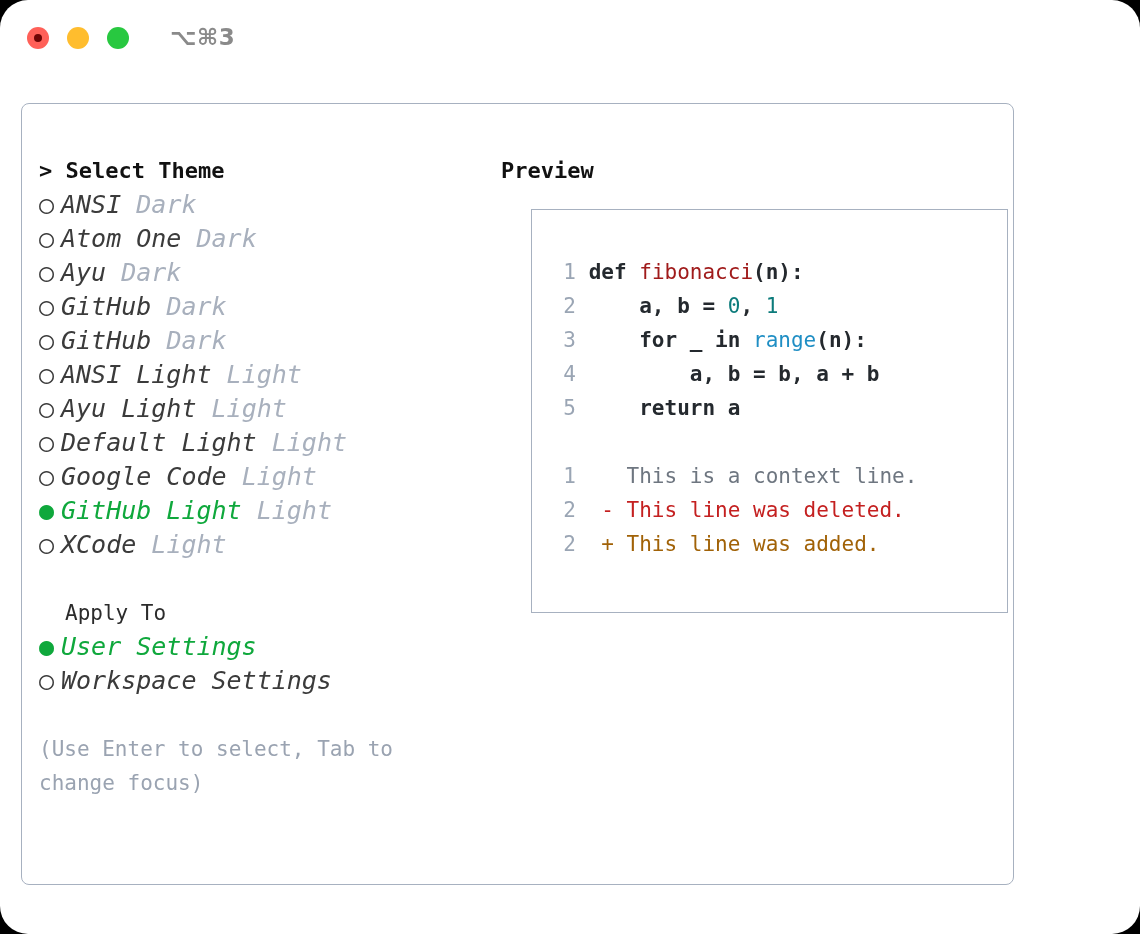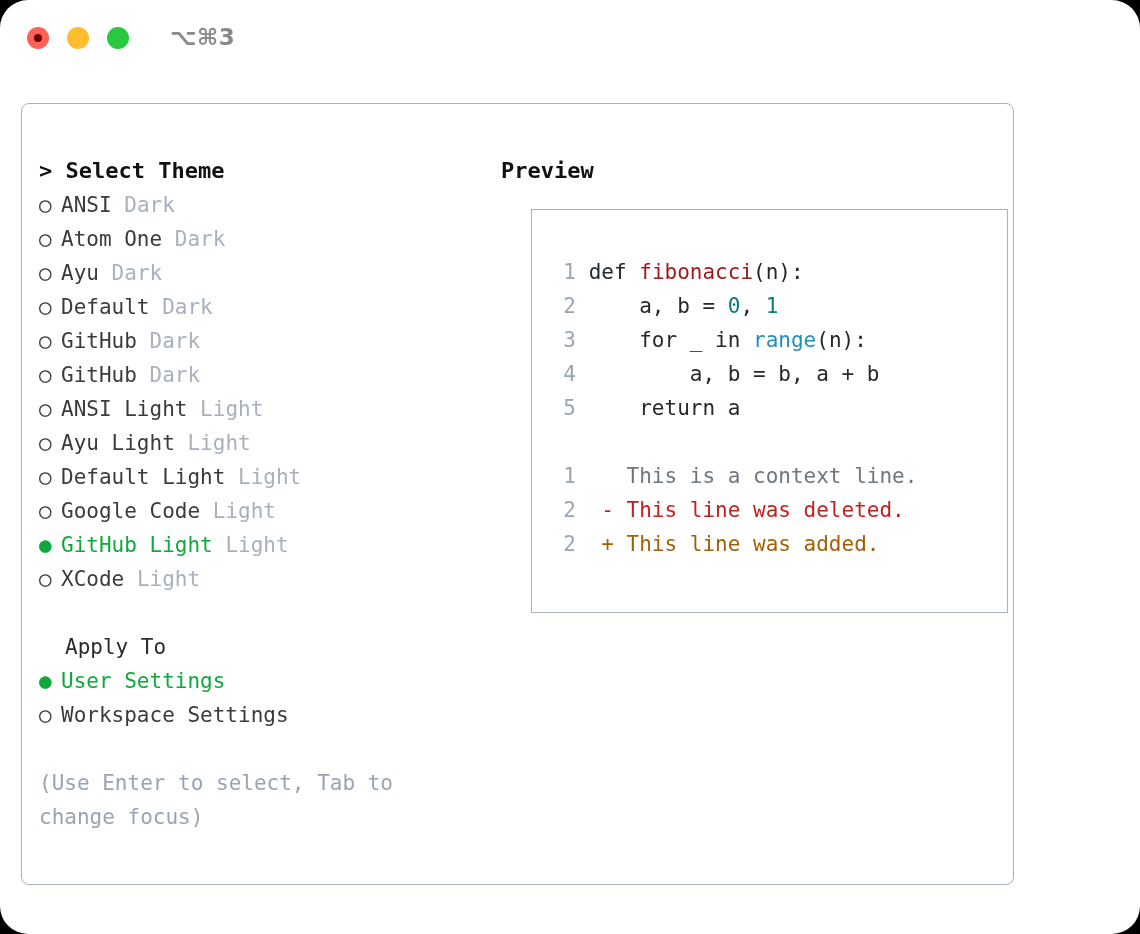--- a/index.html
+++ b/index.html
@@ -89,25 +89,26 @@
   .section-header {
     font-size: 22px;
     font-weight: bold;
     color: #111111;
     line-height: 34px;
     white-space: pre;
   }
   .section-header .caret { color: #111111; }
 
   .opt-row {
-    font-size: 21px;
+    font-size: 25px;
     line-height: 34px;
     color: #3b3b3b;
     white-space: pre;
     display: block;
+    font-style: italic;
   }
   .opt-row .marker {
     display: inline-block;
     width: 22px;
     color: #3b3b3b;
   }
   .opt-row.selected .marker { color: #0fa83c; }
   .opt-row.selected .label  { color: #0fa83c; }
   .opt-row .label  { color: #3b3b3b; }
   .opt-row .variant { color: #a8b0bd; }
@@ -146,21 +147,21 @@
     line-height: 34px;
     white-space: pre;
   }
   .code-line { white-space: pre; }
   .ln {
     display: inline-block;
     width: 26px;
     text-align: right;
     color: #9aa5b4;
   }
-  .code-txt { color: #24292e; }
+  .code-txt { color: #24292e; font-weight: bold; }
   .tok-fn   { color: #a01b1b; }
   .tok-num  { color: #0c7b7b; }
   .tok-call { color: #1f8ec4; }
 
   .diff-area {
     position: absolute;
     left: 18px; top: 249px;
     font-size: 21px;
     line-height: 34px;
     white-space: pre;
@@ -186,21 +187,20 @@
   <div class="panel">
 
     <div class="left-col">
 
       <div class="section-header"><span class="caret">&gt;</span><span> </span><span>Select Theme</span></div>
 
       <div id="theme-list">
           <div class="opt-row"><span class="marker">○</span><span class="label">ANSI</span><span> </span><span class="variant">Dark</span></div>
           <div class="opt-row"><span class="marker">○</span><span class="label">Atom One</span><span> </span><span class="variant">Dark</span></div>
           <div class="opt-row"><span class="marker">○</span><span class="label">Ayu</span><span> </span><span class="variant">Dark</span></div>
-          <div class="opt-row"><span class="marker">○</span><span class="label">Default</span><span> </span><span class="variant">Dark</span></div>
           <div class="opt-row"><span class="marker">○</span><span class="label">GitHub</span><span> </span><span class="variant">Dark</span></div>
           <div class="opt-row"><span class="marker">○</span><span class="label">GitHub</span><span> </span><span class="variant">Dark</span></div>
           <div class="opt-row"><span class="marker">○</span><span class="label">ANSI Light</span><span> </span><span class="variant">Light</span></div>
           <div class="opt-row"><span class="marker">○</span><span class="label">Ayu Light</span><span> </span><span class="variant">Light</span></div>
           <div class="opt-row"><span class="marker">○</span><span class="label">Default Light</span><span> </span><span class="variant">Light</span></div>
           <div class="opt-row"><span class="marker">○</span><span class="label">Google Code</span><span> </span><span class="variant">Light</span></div>
           <div class="opt-row selected"><span class="marker">●</span><span class="label">GitHub Light</span><span> </span><span class="variant">Light</span></div>
           <div class="opt-row"><span class="marker">○</span><span class="label">XCode</span><span> </span><span class="variant">Light</span></div>
         </div>
 

